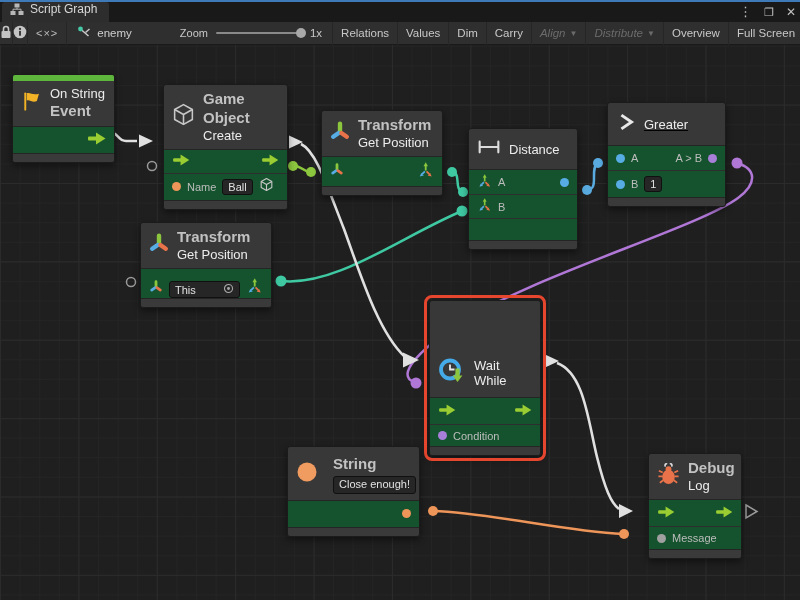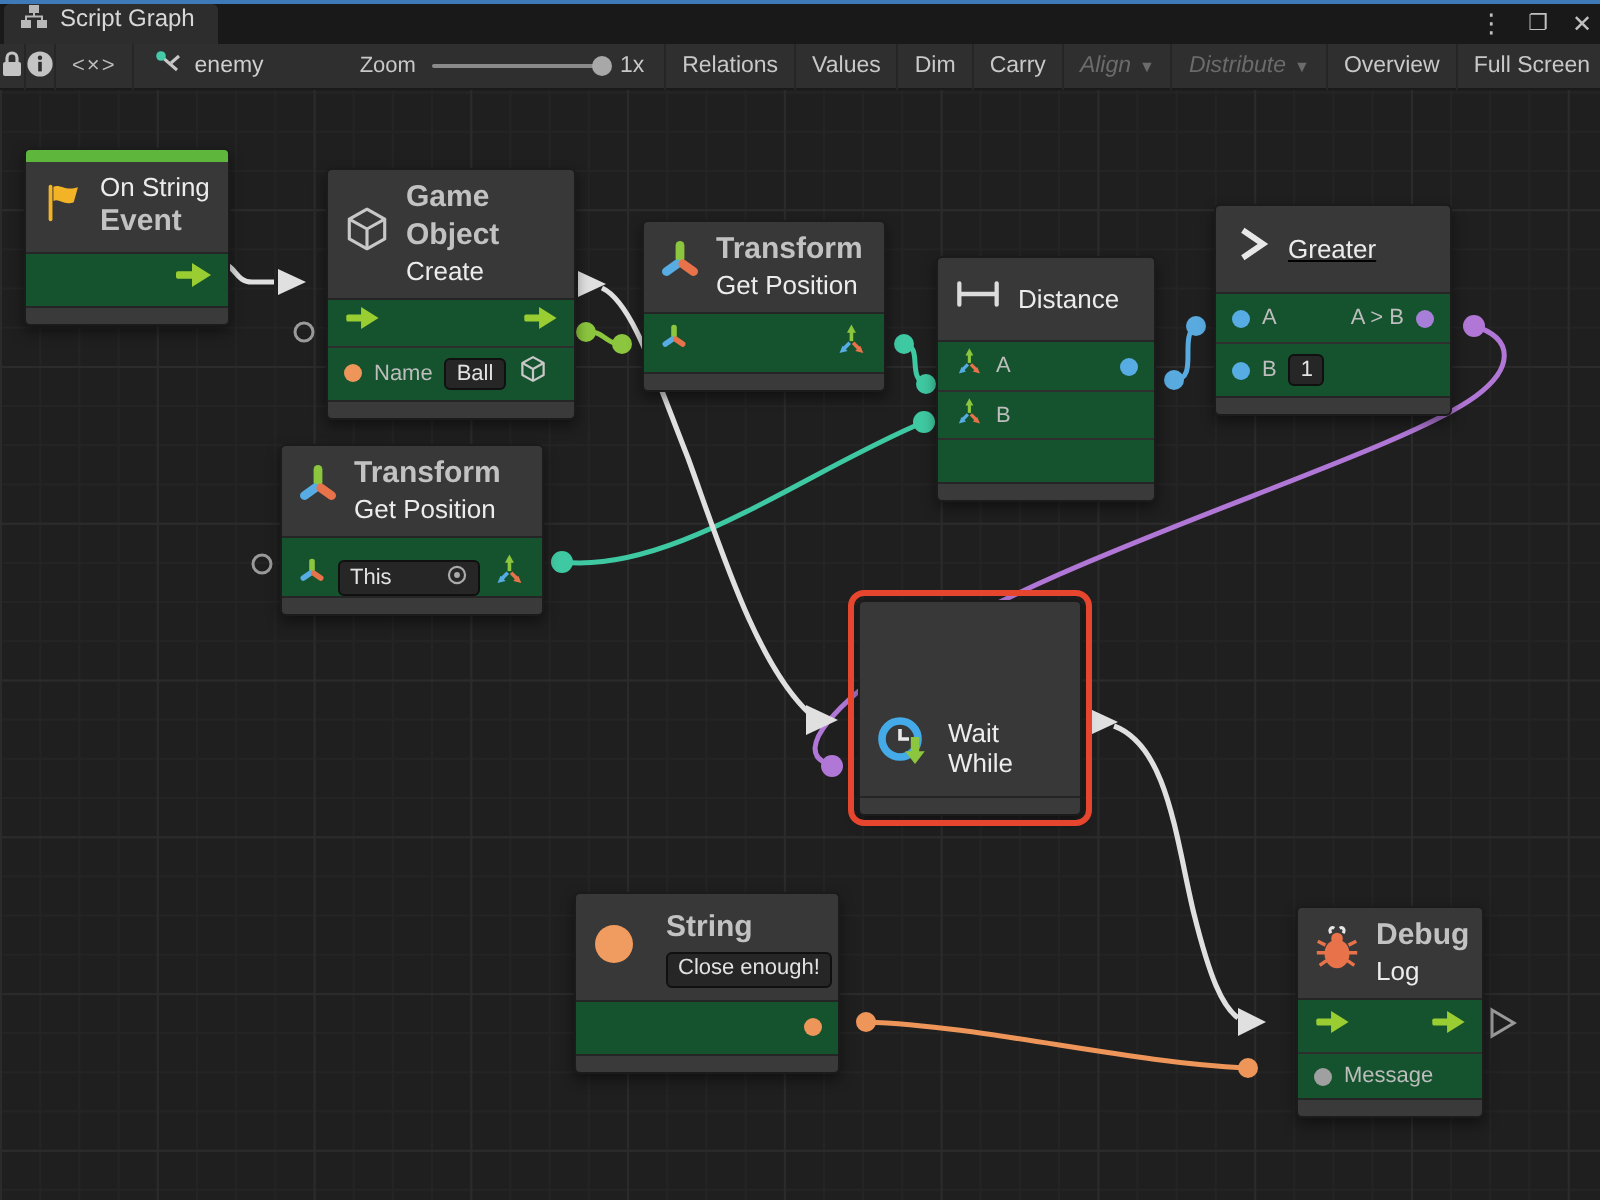--- a/index.html
+++ b/index.html
@@ -357,20 +357,41 @@
       <span>
         <svg width="30" height="30" viewBox="0 0 30 30">
           <circle cx="13" cy="13.5" r="9" stroke="#45abe8" stroke-width="3.8" fill="none"></circle>
           <path d="M13 8.5 V13.5 H17.5" stroke="#e8e8e8" stroke-width="1.8" fill="none"></path>
           <line x1="20.5" y1="12.5" x2="20.5" y2="20" stroke="#8cc63e" stroke-width="4.2"></line>
           <polygon points="20.5,26 15.6,19.6 25.4,19.6" fill="#8cc63e"></polygon>
         </svg>
       </span>
       <span class="ntitle">Wait While</span>
     </div>
+    <div class="nbody">
+      <div class="nrow" style="height:26px;">
+        <span>
+          <svg width="18" height="12" viewBox="0 0 19 13">
+              <rect x="1" y="4.6" width="9" height="3.8" rx="1" fill="#9acd32"></rect>
+              <polygon points="9,0.5 18.5,6.5 9,12.5" fill="#9acd32"></polygon>
+            </svg>
+        </span>
+        <span class="spacer"></span>
+        <span>
+          <svg width="18" height="12" viewBox="0 0 19 13">
+              <rect x="1" y="4.6" width="9" height="3.8" rx="1" fill="#9acd32"></rect>
+              <polygon points="9,0.5 18.5,6.5 9,12.5" fill="#9acd32"></polygon>
+            </svg>
+        </span>
+      </div>
+      <div class="nrow" style="height:22px;">
+        <span class="dot purple"></span>
+        <span class="portlabel">Condition</span>
+      </div>
+    </div>
     <div class="nfoot"></div>
   </div>
 
   <div class="node" style="left:287px;top:446px;width:133px;">
     <div class="nhead" style="padding-top:8px;padding-bottom:6px;gap:14px;">
       <span>
         <svg width="24" height="24" viewBox="0 0 24 24">
             <circle cx="12" cy="12" r="9.5" fill="#f09b5f"></circle>
           </svg>
       </span>

